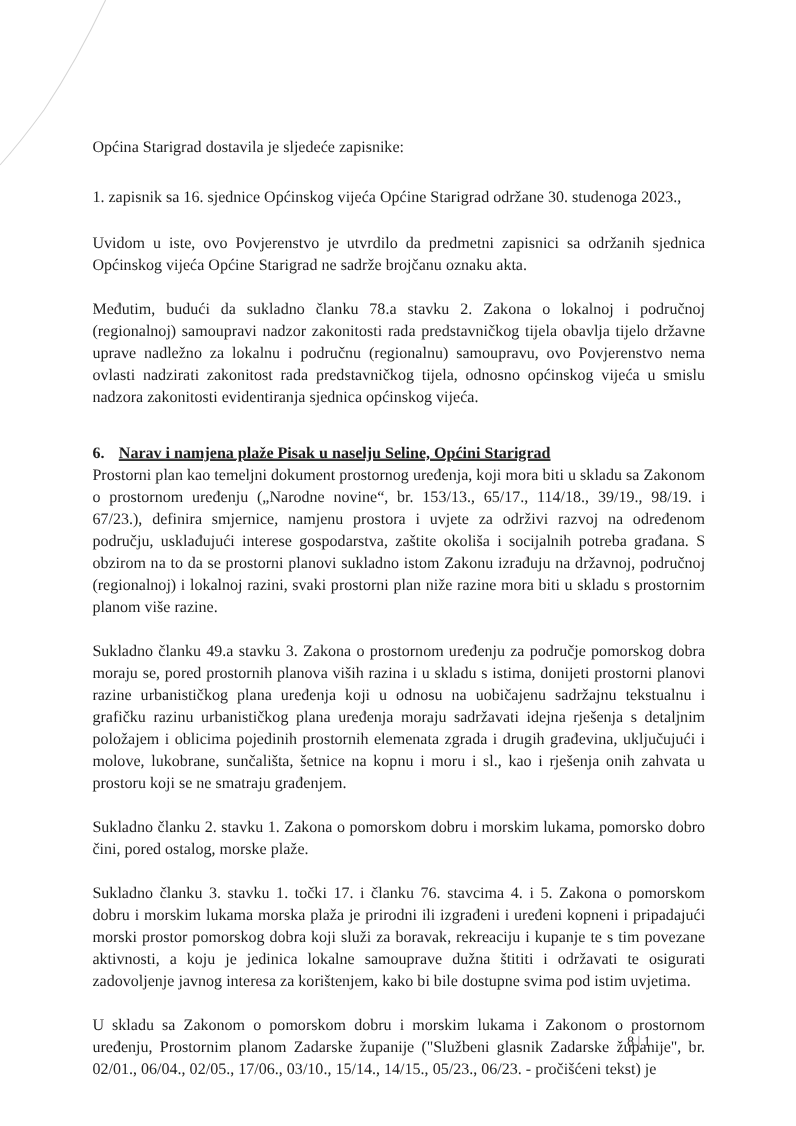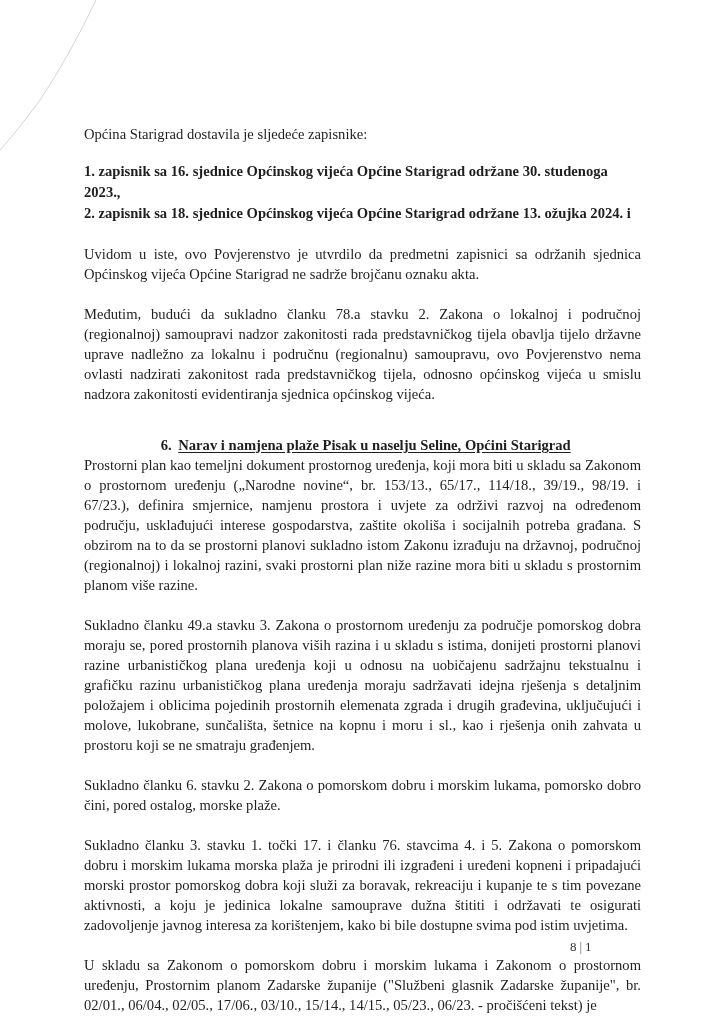--- a/index.html
+++ b/index.html
@@ -32,35 +32,35 @@
     line-height: 20px;
   }
   p {
     margin: 0;
     text-align: justify;
   }
   .intro {
     text-align: left;
   }
   .list {
-    margin: 17px 0 0 0;
+    margin: 26px 0 0 0;
     padding: 0;
     list-style: none;
-    font-weight: bold;
   }
   .list li {
     line-height: 21px;
     text-align: left;
   }
   .gap-16 { margin-top: 20px; }
   .gap-30 { margin-top: 31px; }
   .heading {
     font-weight: bold;
-    text-align: center;
+    text-align: left;
     line-height: 20px;
+    text-decoration: underline;
   }
   .heading .num {
     display: inline-block;
     width: 24px;
   }
   .heading .title {
     text-decoration: underline;
     text-underline-offset: 2px;
   }
   .page-number {
@@ -83,36 +83,35 @@
 <svg class="scan-line" viewBox="0 0 110 160">
   <path d="M96 0 Q70 55 40 100 Q18 130 0 150" stroke="#d6d6d6" stroke-width="1" fill="none"></path>
 </svg>
 
 <div class="page">
 
   <p class="intro">Općina Starigrad dostavila je sljedeće zapisnike:</p>
 
   <ul class="list">
     <li>1. zapisnik sa 16. sjednice Općinskog vijeća Općine Starigrad održane 30. studenoga 2023.,</li>
-    <li>2. zapisnik sa 18. sjednice Općinskog vijeća Općine Starigrad održane 13. ožujka 2024. i</li>
   </ul>
 
   <p class="gap-16">Uvidom u iste, ovo Povjerenstvo je utvrdilo da predmetni zapisnici sa održanih sjednica Općinskog vijeća Općine Starigrad ne sadrže brojčanu oznaku akta.</p>
 
   <p class="gap-16">Međutim, budući da sukladno članku 78.a stavku 2. Zakona o lokalnoj i područnoj (regionalnoj) samoupravi nadzor zakonitosti rada predstavničkog tijela obavlja tijelo državne uprave nadležno za lokalnu i područnu (regionalnu) samoupravu, ovo Povjerenstvo nema ovlasti nadzirati zakonitost rada predstavničkog tijela, odnosno općinskog vijeća u smislu nadzora zakonitosti evidentiranja sjednica općinskog vijeća.</p>
 
   <div class="heading gap-30">
     <span class="num">6.</span><span class="title">Narav i namjena plaže Pisak u naselju Seline, Općini Starigrad</span>
   </div>
 
   <p>Prostorni plan kao temeljni dokument prostornog uređenja, koji mora biti u skladu sa Zakonom o prostornom uređenju („Narodne novine“, br. 153/13., 65/17., 114/18., 39/19., 98/19. i 67/23.), definira smjernice, namjenu prostora i uvjete za održivi razvoj na određenom području, usklađujući interese gospodarstva, zaštite okoliša i socijalnih potreba građana. S obzirom na to da se prostorni planovi sukladno istom Zakonu izrađuju na državnoj, područnoj (regionalnoj) i lokalnoj razini, svaki prostorni plan niže razine mora biti u skladu s prostornim planom više razine.</p>
 
   <p class="gap-16">Sukladno članku 49.a stavku 3. Zakona o prostornom uređenju za područje pomorskog dobra moraju se, pored prostornih planova viših razina i u skladu s istima, donijeti prostorni planovi razine urbanističkog plana uređenja koji u odnosu na uobičajenu sadržajnu tekstualnu i grafičku razinu urbanističkog plana uređenja moraju sadržavati idejna rješenja s detaljnim položajem i oblicima pojedinih prostornih elemenata zgrada i drugih građevina, uključujući i molove, lukobrane, sunčališta, šetnice na kopnu i moru i sl., kao i rješenja onih zahvata u prostoru koji se ne smatraju građenjem.</p>
 
-  <p class="gap-16">Sukladno članku 6. stavku 2. Zakona o pomorskom dobru i morskim lukama, pomorsko dobro čini, pored ostalog, morske plaže.</p>
+  <p class="gap-16">Sukladno članku 2. stavku 1. Zakona o pomorskom dobru i morskim lukama, pomorsko dobro čini, pored ostalog, morske plaže.</p>
 
   <p class="gap-16">Sukladno članku 3. stavku 1. točki 17. i članku 76. stavcima 4. i 5. Zakona o pomorskom dobru i morskim lukama morska plaža je prirodni ili izgrađeni i uređeni kopneni i pripadajući morski prostor pomorskog dobra koji služi za boravak, rekreaciju i kupanje te s tim povezane aktivnosti, a koju je jedinica lokalne samouprave dužna štititi i održavati te osigurati zadovoljenje javnog interesa za korištenjem, kako bi bile dostupne svima pod istim uvjetima.</p>
 
   <p class="gap-16">U skladu sa Zakonom o pomorskom dobru i morskim lukama i Zakonom o prostornom uređenju, Prostornim planom Zadarske županije ("Službeni glasnik Zadarske županije", br. 02/01., 06/04., 02/05., 17/06., 03/10., 15/14., 14/15., 05/23., 06/23. - pročišćeni tekst) je</p>
 
 </div>
 
 <div class="page-number">
   <span>8</span><span class="sep">|</span><span>1</span>
 </div>

